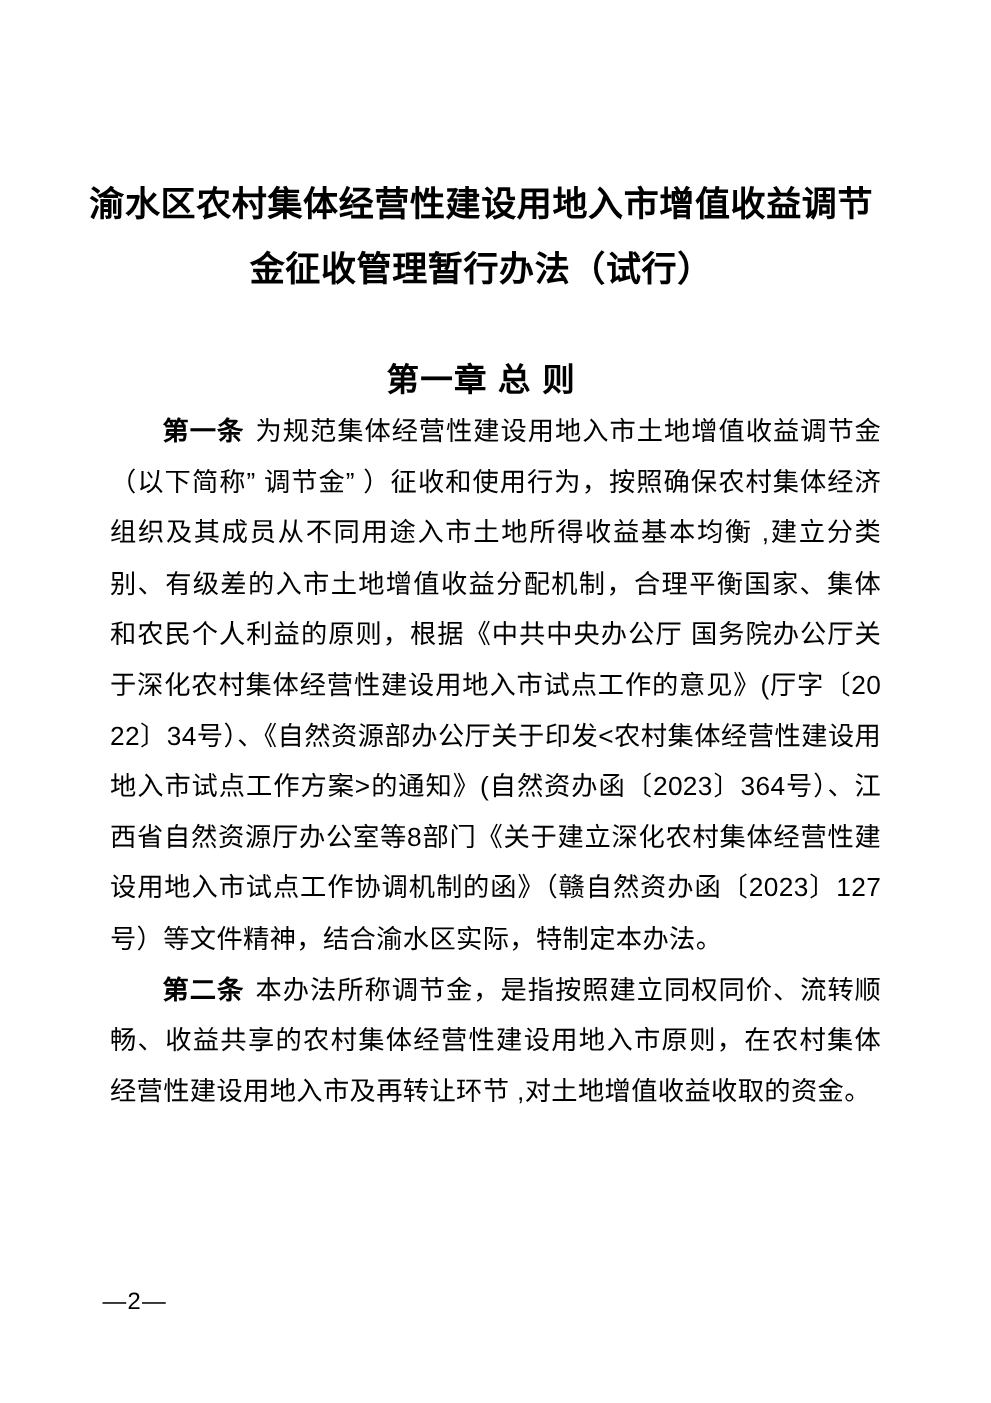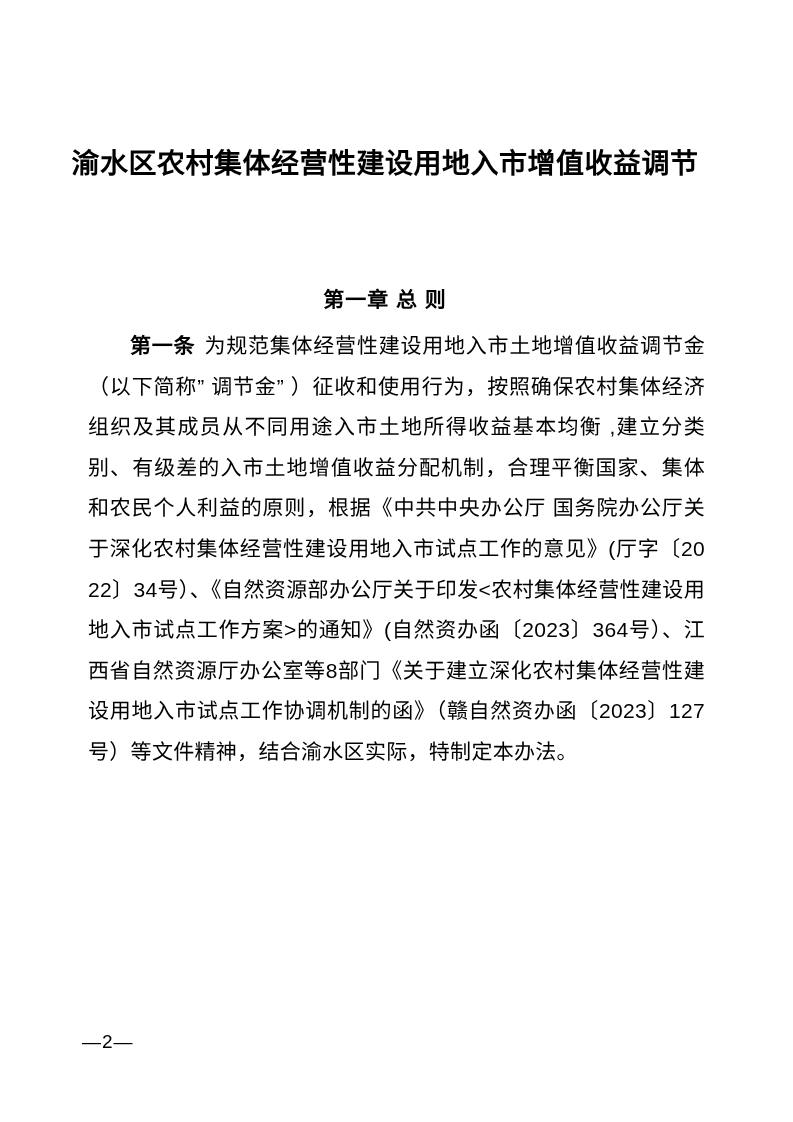--- a/index.html
+++ b/index.html
@@ -30,21 +30,21 @@
   }
   .doc-title .t-line {
     display: block;
   }
   .chapter-heading {
     position: absolute;
     top: 283px;
     left: 0;
     right: 0;
     text-align: center;
-    font-size: 21px;
+    font-size: 26px;
     font-weight: 600;
     letter-spacing: 1px;
   }
   .content {
     position: absolute;
     top: 326px;
     left: 88px;
     width: 617px;
   }
   .para {
@@ -68,25 +68,29 @@
     letter-spacing: 1px;
   }
 </style>
 </head>
 <body>
 
 <div class="page">
 
   <h1 class="doc-title">
     <span class="t-line">渝水区农村集体经营性建设用地入市增值收益调节</span>
+    <span class="t-line">金征收管理暂行办法（试行）</span>
   </h1>
 
   <div class="chapter-heading">第一章 总 则</div>
 
   <div class="content">
     <p class="para">
       <span class="article-label">第一条</span><span>为规范集体经营性建设用地入市土地增值收益调节金（以下简称” 调节金” ）征收和使用行为，按照确保农村集体经济组织及其成员从不同用途入市土地所得收益基本均衡 ,建立分类别、有级差的入市土地增值收益分配机制，合理平衡国家、集体和农民个人利益的原则，根据《中共中央办公厅 国务院办公厅关于深化农村集体经营性建设用地入市试点工作的意见》(厅字〔2022〕34号）、《自然资源部办公厅关于印发&lt;农村集体经营性建设用地入市试点工作方案&gt;的通知》(自然资办函〔2023〕364号）、江西省自然资源厅办公室等8部门《关于建立深化农村集体经营性建设用地入市试点工作协调机制的函》（赣自然资办函〔2023〕127号）等文件精神，结合渝水区实际，特制定本办法。</span>
     </p>
+    <p class="para">
+      <span class="article-label">第二条</span><span>本办法所称调节金，是指按照建立同权同价、流转顺畅、收益共享的农村集体经营性建设用地入市原则，在农村集体经营性建设用地入市及再转让环节 ,对土地增值收益收取的资金。</span>
+    </p>
   </div>
 
   <div class="page-number">—2—</div>
 
 </div>
 
 </body></html>

